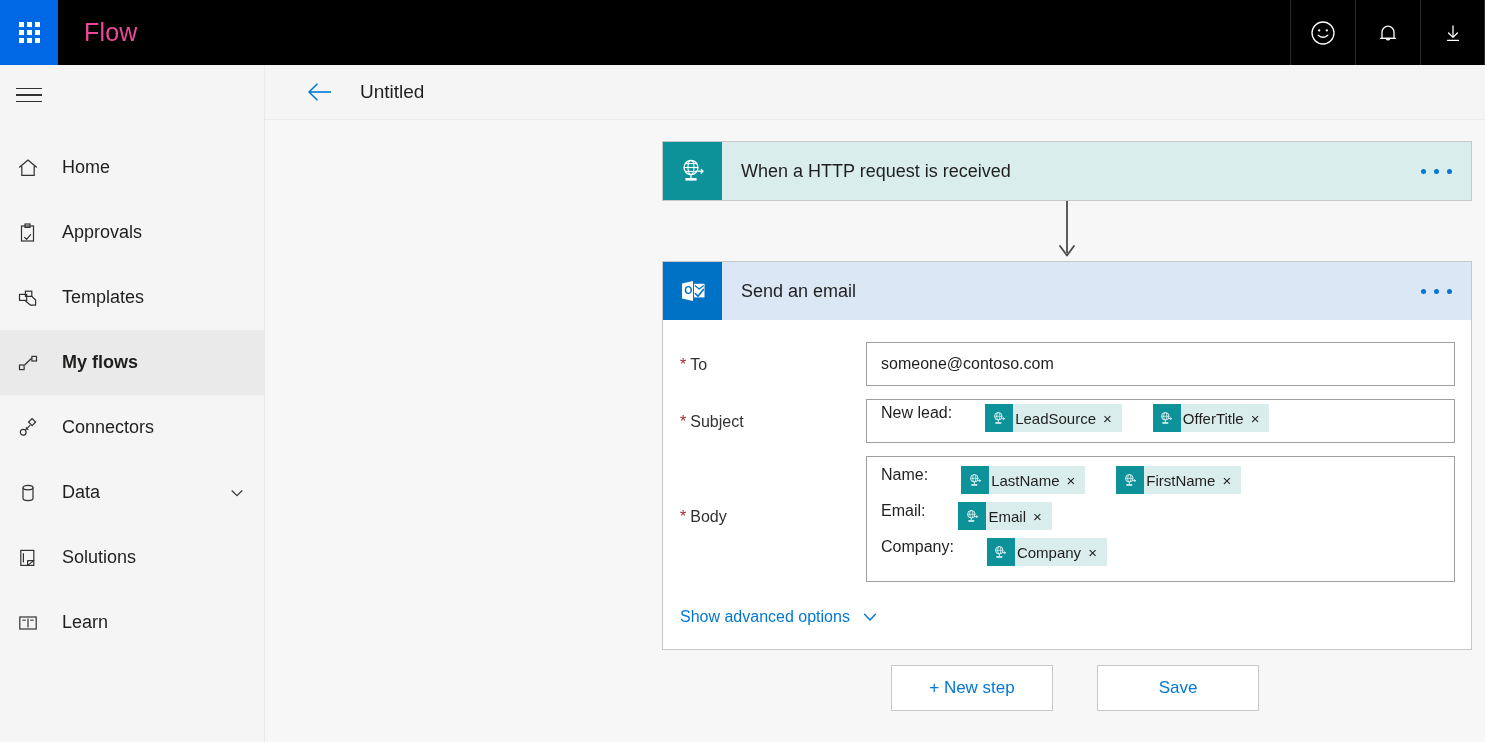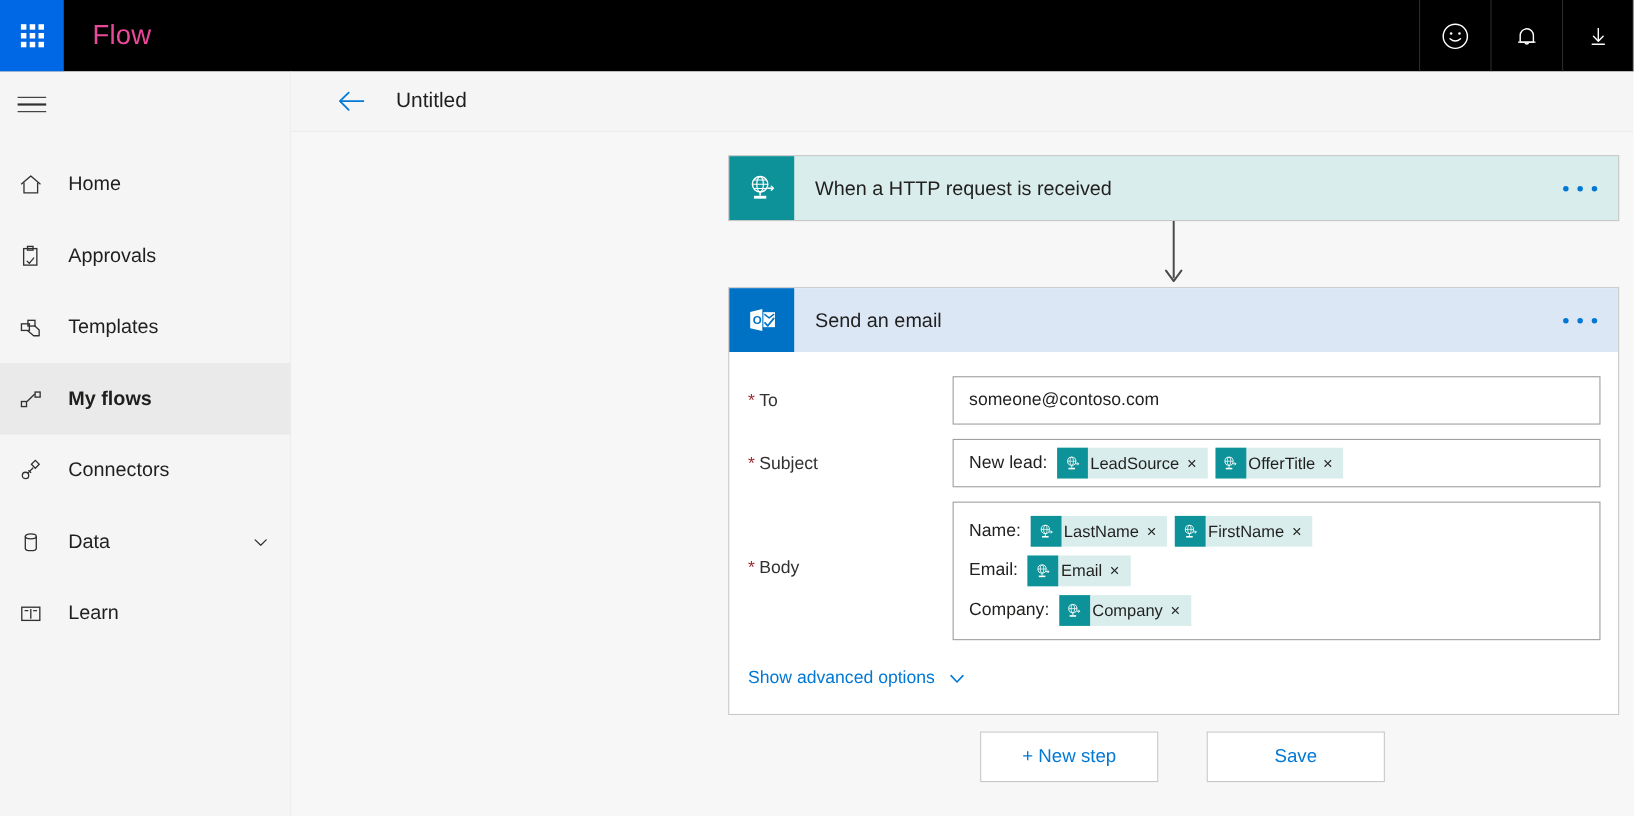--- a/index.html
+++ b/index.html
@@ -171,21 +171,21 @@
     background: #ffffff;
     min-height: 44px;
     display: flex; align-items: center;
     padding: 0 14px;
     font-size: 16px;
     color: #201F1E;
     cursor: text;
   }
   .textbox.tall { align-items: flex-start; padding: 9px 10px 9px 14px; min-height: 120px; flex-direction: column; }
 
-  .token-line { display: flex; align-items: center; flex-wrap: wrap; min-height: 34px; }
+  .token-line { display: flex; align-items: flex-start; flex-wrap: wrap; min-height: 34px; gap: 24px; }
   .token-line + .token-line { margin-top: 2px; }
   .line-prefix { font-size: 16px; color: #201F1E; margin-right: 9px; }
 
   .token {
     display: inline-flex; align-items: center;
     height: 28px;
     background: #D9EEEC;
     margin-right: 7px;
     cursor: pointer;
   }
@@ -353,20 +353,30 @@
           </svg>
         </span>
         <span class="nav-label">Data</span>
         <span class="nav-chev">
           <svg width="18" height="18" viewBox="0 0 18 18">
             <path d="M4 6.8 L9 11.6 L14 6.8" fill="none" stroke="#323130" stroke-width="1.2" stroke-linecap="round" stroke-linejoin="round"></path>
           </svg>
         </span>
       </div>
 
+      <div class="nav-item">
+        <span class="nav-icon">
+          <svg width="24" height="24" viewBox="0 0 24 24">
+            <rect x="4.8" y="4.4" width="13" height="15" fill="none" stroke="#323130" stroke-width="1.2"></rect>
+            <path d="M17.8 14.6 L11.6 19.4 L11.6 14.6 Z" fill="none" stroke="#323130" stroke-width="1.2" stroke-linejoin="round"></path>
+            <line x1="7.4" y1="7.2" x2="7.4" y2="16.6" stroke="#323130" stroke-width="1.2"></line>
+          </svg>
+        </span>
+        <span class="nav-label">Solutions</span>
+      </div>
 
       <div class="nav-item">
         <span class="nav-icon">
           <svg width="24" height="24" viewBox="0 0 24 24">
             <rect x="3.8" y="6" width="16.4" height="12" fill="none" stroke="#323130" stroke-width="1.2"></rect>
             <line x1="12" y1="7.6" x2="12" y2="16.4" stroke="#323130" stroke-width="1.2"></line>
             <line x1="6.4" y1="9.2" x2="9.8" y2="9.2" stroke="#323130" stroke-width="1.1"></line>
             <line x1="14.2" y1="9.2" x2="17.6" y2="9.2" stroke="#323130" stroke-width="1.1"></line>
           </svg>
         </span>

